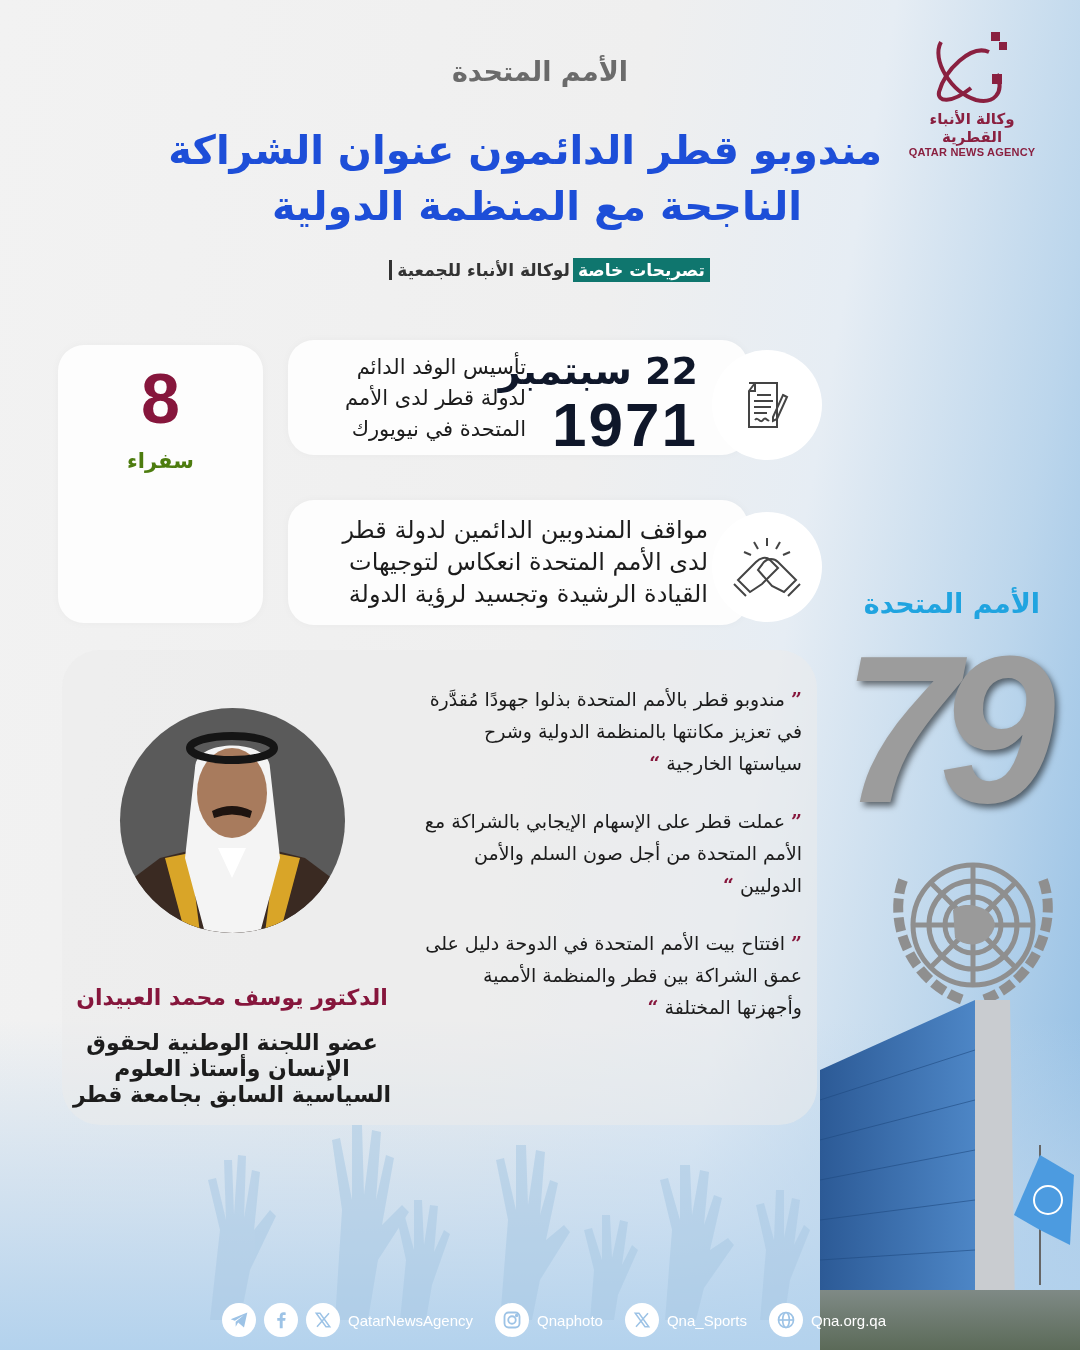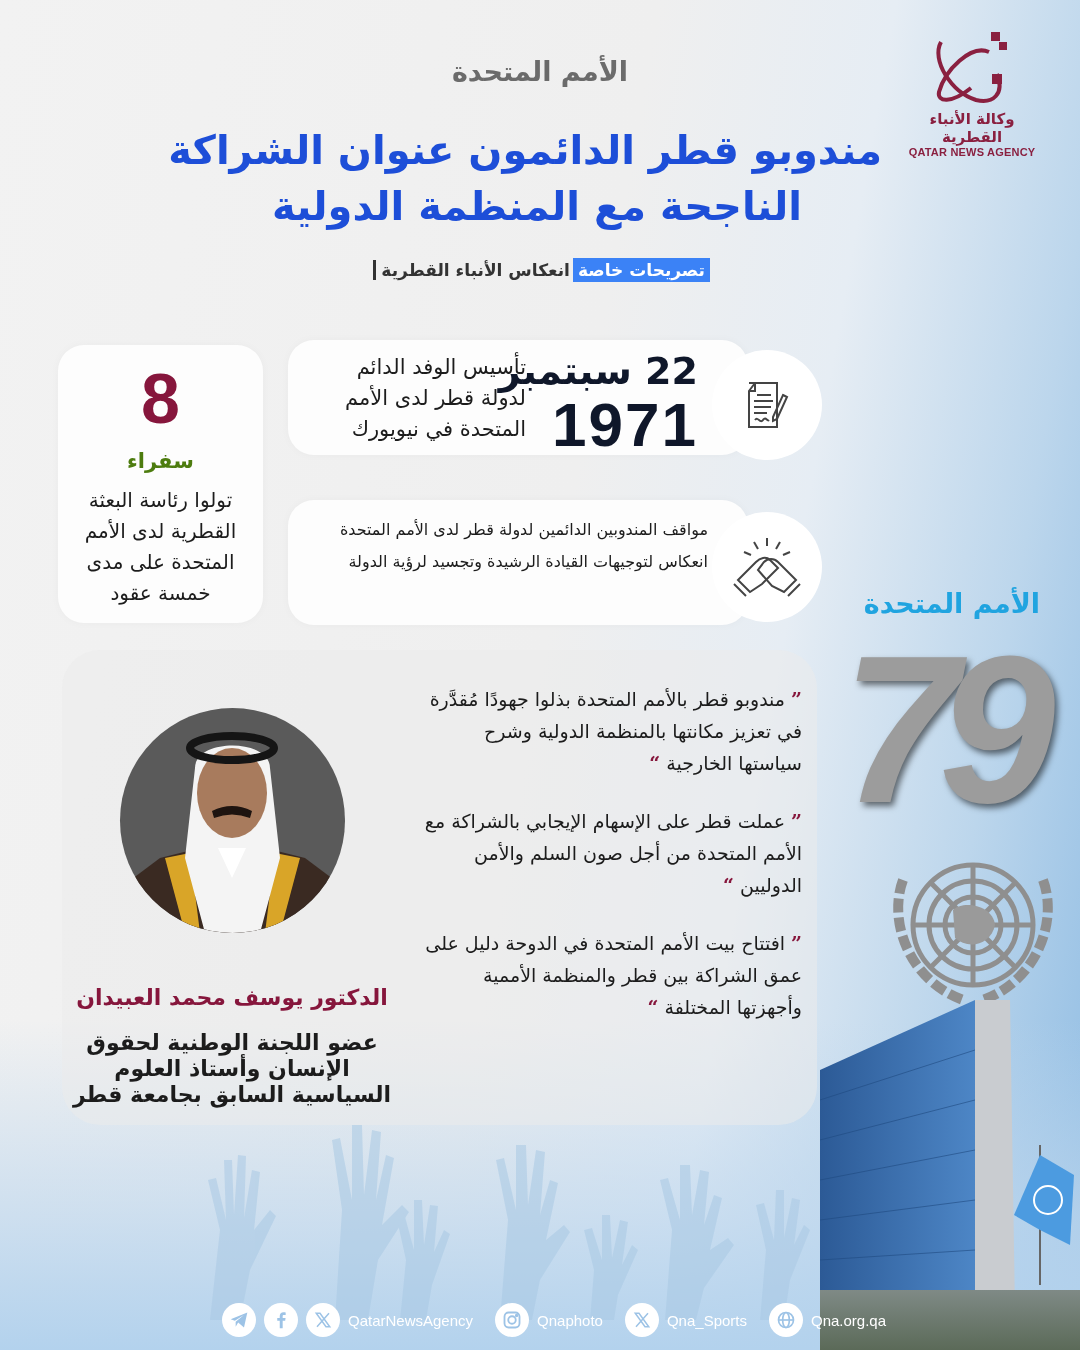--- a/index.html
+++ b/index.html
@@ -18,36 +18,36 @@
   
   .logo { position: absolute; top: 30px; right: 38px; width: 140px; text-align: center; }
   .logo svg { display: block; margin: 0 auto; }
   .logo-ar { color: #8a2040; font-size: 15px; font-weight: bold; direction: rtl; margin-top: 4px; }
   .logo-en { color: #8a2040; font-size: 11px; font-weight: bold; font-family: "Liberation Sans", sans-serif; letter-spacing: 0.2px; }
 
   .kicker { position: absolute; top: 56px; left: 0; width: 1080px; text-align: center; font-size: 27px; font-weight: bold; color: #6b6b6b; direction: rtl; }
   .headline { position: absolute; top: 122px; right: 198px; width: 720px; text-align: right; direction: rtl; color: #1d4ed8; font-weight: bold; font-size: 40px; line-height: 56px; }
   .headline div:last-child { padding-right: 80px; }
   .credit { position: absolute; top: 258px; right: 370px; direction: rtl; display: flex; align-items: center; font-size: 17px; font-weight: bold; color: #333; }
-  .credit .tag { background: #3b82f6; color: #fff; padding: 2px 5px; margin-left: 3px; }
+  .credit .tag { background: #0f766e; color: #fff; padding: 2px 5px; margin-left: 3px; }
   .credit .bar { display: inline-block; width: 3px; height: 20px; background: #333; margin-right: 5px; }
 
   
   .card { position: absolute; background: #fdfdfd; border-radius: 26px; box-shadow: 0 0 10px rgba(0,0,0,0.03); }
   .icon-circle { position: absolute; width: 110px; height: 110px; border-radius: 50%; background: #fff; display: flex; align-items: center; justify-content: center; }
 
   .card-date { top: 340px; left: 288px; width: 460px; height: 115px; }
   .date-block { position: absolute; right: 50px; top: 8px; direction: rtl; color: #0f172a; font-weight: bold; }
   .date-day { font-size: 38px; line-height: 46px; }
   .date-year { font-size: 62px; line-height: 62px; font-family: "Liberation Sans", sans-serif; letter-spacing: 2px; }
   .date-text { position: absolute; left: 18px; top: 12px; width: 220px; direction: rtl; font-size: 21px; line-height: 31px; color: #1c1c1c; }
   .icon-doc { top: 350px; left: 712px; }
 
   .card-positions { top: 500px; left: 288px; width: 460px; height: 125px; }
-  .positions-text { position: absolute; left: 18px; right: 40px; top: 14px; direction: rtl; font-size: 16px; line-height: 32px; color: #1c1c1c; }
+  .positions-text { position: absolute; left: 18px; right: 40px; top: 14px; direction: rtl; font-size: 24px; line-height: 32px; color: #1c1c1c; }
   .icon-hands { top: 512px; left: 712px; }
 
   .card-count { top: 345px; left: 58px; width: 205px; height: 278px; text-align: center; direction: rtl; }
   .count-num { font-size: 70px; font-weight: bold; color: #86163c; margin-top: 14px; line-height: 80px; font-family: "Liberation Sans", sans-serif; }
   .count-unit { font-size: 21px; font-weight: bold; color: #4d7c0f; margin-top: 10px; }
   .count-desc { font-size: 20px; line-height: 31px; color: #1c1c1c; margin-top: 12px; }
 
   
   .panel { position: absolute; top: 650px; left: 62px; width: 755px; height: 475px; border-radius: 38px; background: rgba(235,235,235,0.55); }
   .portrait { position: absolute; top: 708px; left: 120px; width: 225px; height: 225px; border-radius: 50%; background: #5a5a5a; overflow: hidden; }
@@ -102,21 +102,21 @@
   <div class="logo-en">QATAR NEWS AGENCY</div>
 </div>
 
 <div class="kicker">الأمم المتحدة</div>
 <div class="headline">
   <div>مندوبو قطر الدائمون عنوان الشراكة</div>
   <div>الناجحة مع المنظمة الدولية</div>
 </div>
 <div class="credit">
   <span class="tag">تصريحات خاصة</span>
-  <span>انعكاس الأنباء القطرية</span>
+  <span>لوكالة الأنباء للجمعية</span>
   <span class="bar"></span>
 </div>
 
 <div class="card card-date">
   <div class="date-block">
     <div class="date-day">22 سبتمبر</div>
     <div class="date-year">1971</div>
   </div>
   <div class="date-text">تأسيس الوفد الدائم لدولة قطر لدى الأمم المتحدة في نيويورك</div>
 </div>
@@ -146,21 +146,20 @@
     <path d="M6 44 L24 26 C28 22 34 20 38 24 L46 32 L30 48 L18 56 Z"></path>
     <path d="M64 44 L46 26 C42 22 36 22 32 26 L26 34 L40 50 L52 56 Z"></path>
     <line x1="2" y1="48" x2="14" y2="60"></line>
     <line x1="68" y1="48" x2="56" y2="60"></line>
   </svg>
 </div>
 
 <div class="card card-count">
   <div class="count-num">8</div>
   <div class="count-unit">سفراء</div>
-  <div class="count-desc">تولوا رئاسة البعثة القطرية لدى الأمم المتحدة على مدى خمسة عقود</div>
 </div>
 
 <div class="panel"></div>
 <div class="portrait">
   <svg width="225" height="225" viewBox="0 0 225 225">
     <path d="M0 180 L40 150 L80 140 L145 140 L185 150 L225 180 L225 225 L0 225Z" fill="#3a2a22"></path>
     <path d="M45 150 L65 225 L80 225 L70 145Z" fill="#d9a528"></path>
     <path d="M180 150 L160 225 L145 225 L155 145Z" fill="#d9a528"></path>
     <path d="M75 60 C75 30 150 30 150 60 L160 150 L140 225 L85 225 L65 150 Z" fill="#f4f4f4"></path>
     <ellipse cx="112" cy="85" rx="35" ry="45" fill="#a87b5d"></ellipse>

